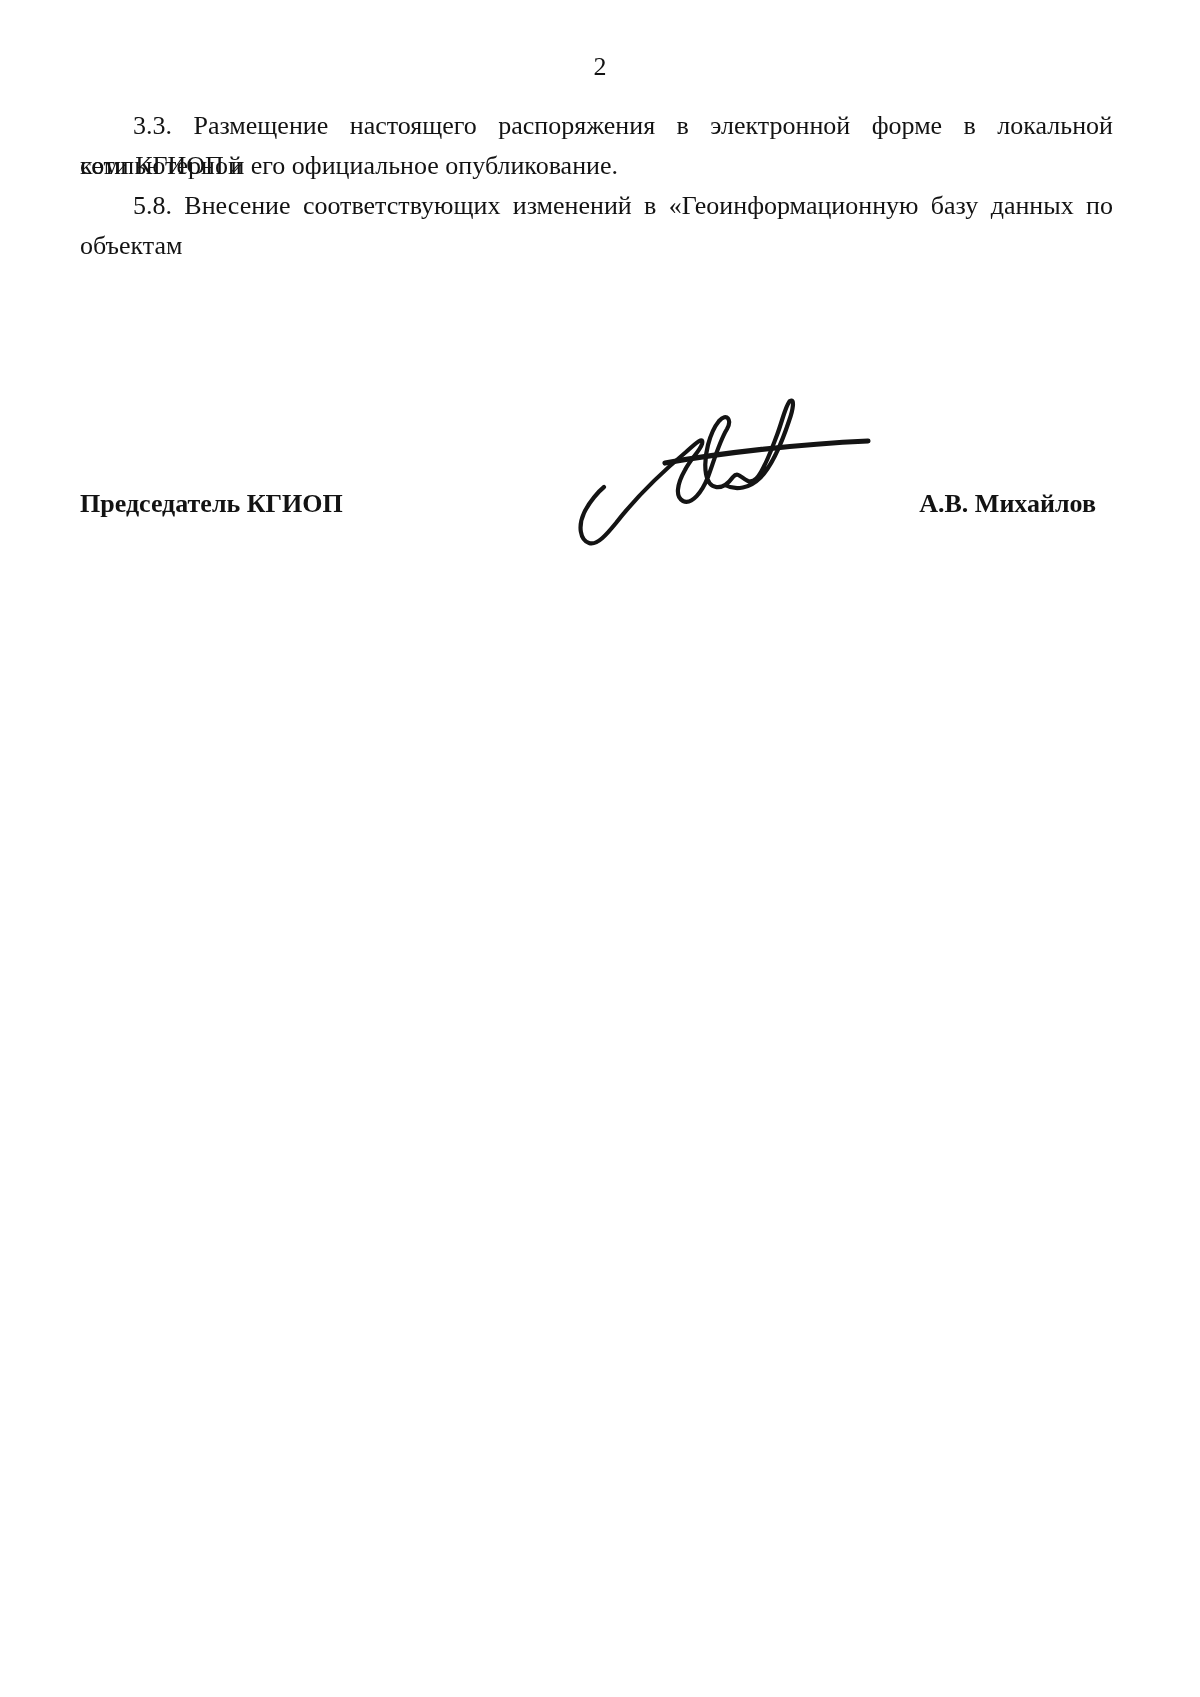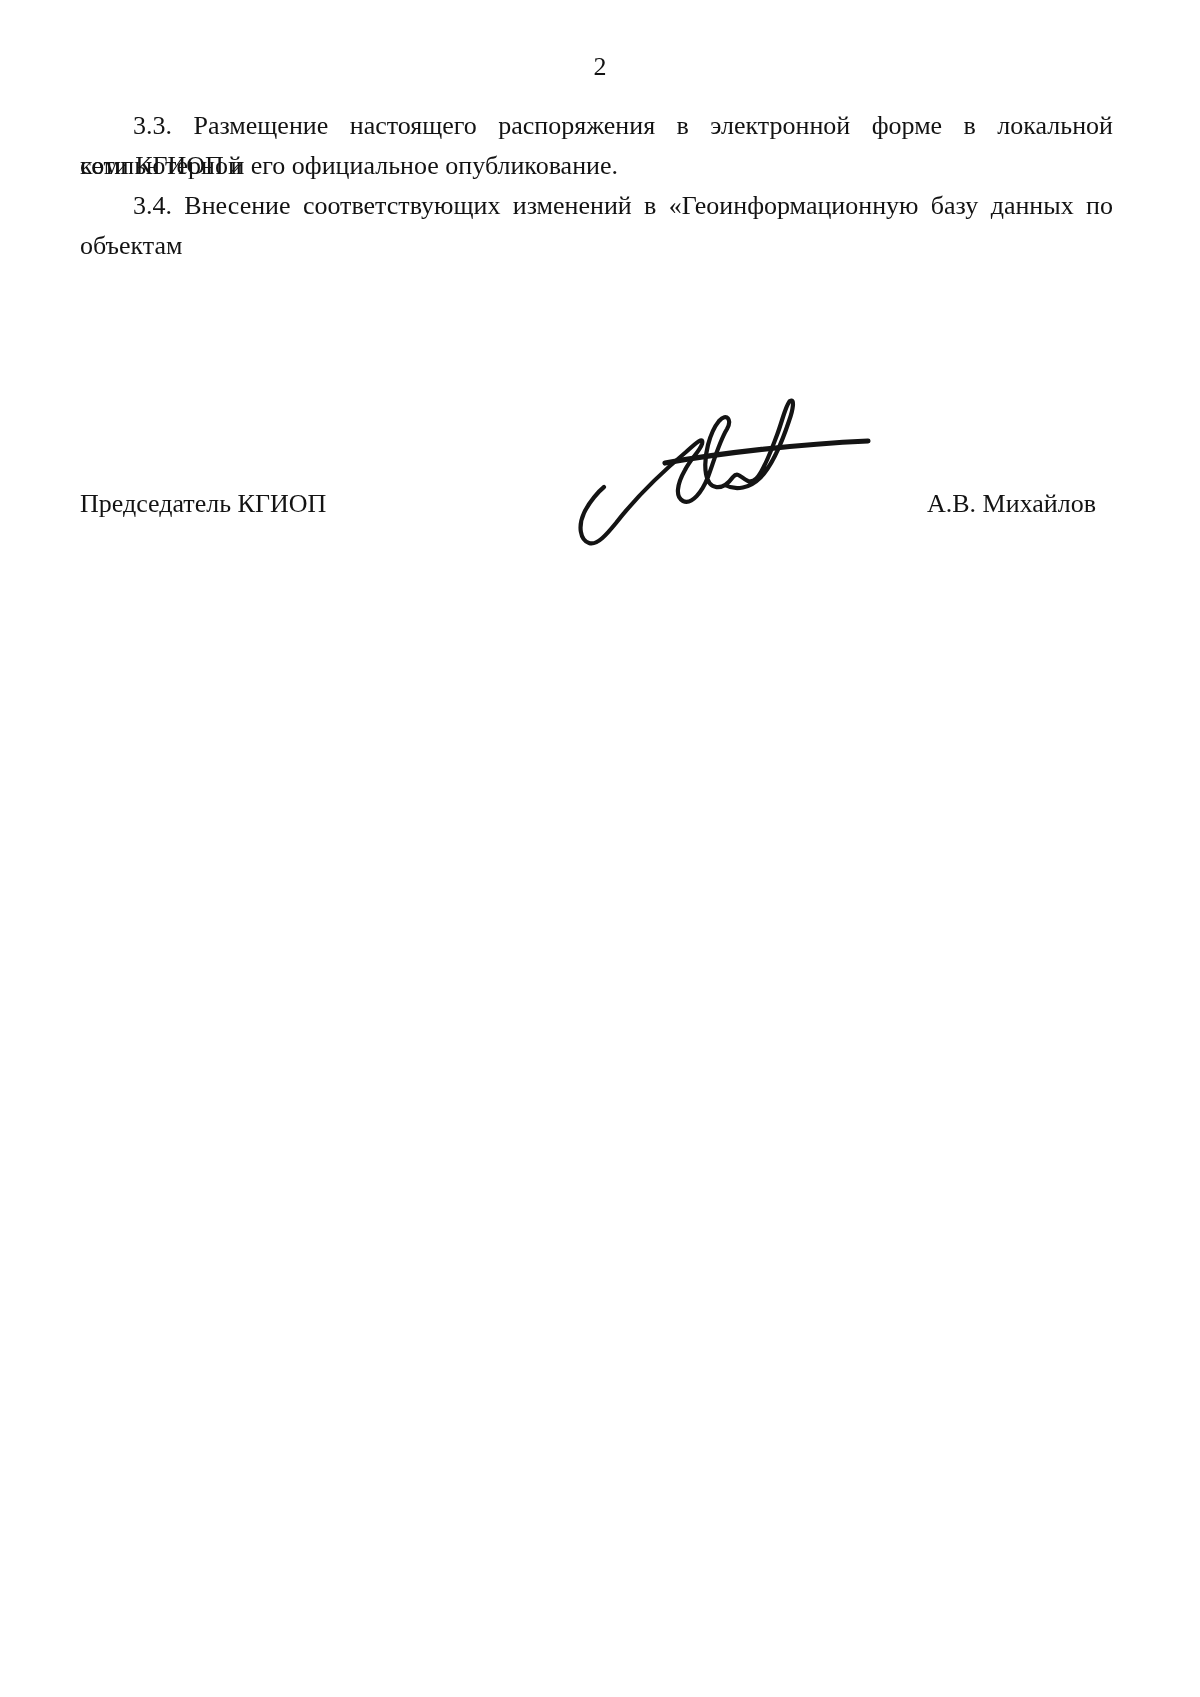--- a/index.html
+++ b/index.html
@@ -49,21 +49,21 @@
   .ln.indent {
     text-indent: 53px;
   }
   .sig-row {
     position: absolute;
     left: 80px;
     top: 487px;
     width: 1033px;
     height: 34px;
     font-size: 26px;
-    font-weight: normal;
+    font-weight: bold;
     line-height: 34px;
   }
   .sig-title {
     position: absolute;
     left: 0;
     top: 0;
   }
   .sig-name {
     position: absolute;
     right: 17px;
@@ -86,21 +86,21 @@
 </head>
 <body>
 
 <div class="page">
 
   <div class="page-number">2</div>
 
   <div class="content">
     <div class="ln stretch indent">3.3. Размещение настоящего распоряжения в электронной форме в локальной компьютерной</div>
     <div class="ln final">сети КГИОП и его официальное опубликование.</div>
-    <div class="ln stretch indent">3.4. Внесение соответствующих изменений в «Геоинформационную базу данных по объектам</div>
+    <div class="ln stretch indent">5.8. Внесение соответствующих изменений в «Геоинформационную базу данных по объектам</div>
   </div>
 
   <svg class="signature-svg" viewBox="550 365 340 190" xmlns="http://www.w3.org/2000/svg" aria-hidden="true">
 
     <path stroke-width="4.2" d="
       M604,487
       C599,491 589,502 584,513
       C578,526 580,540 589,543
       C597,546 607,534 616,523
       C637,496 661,473 686,452

